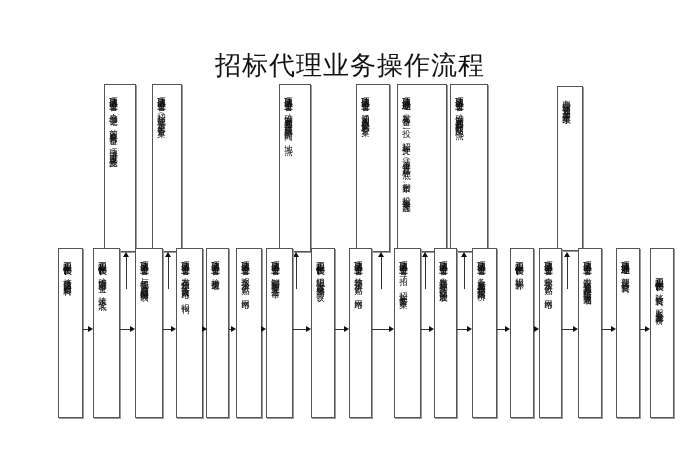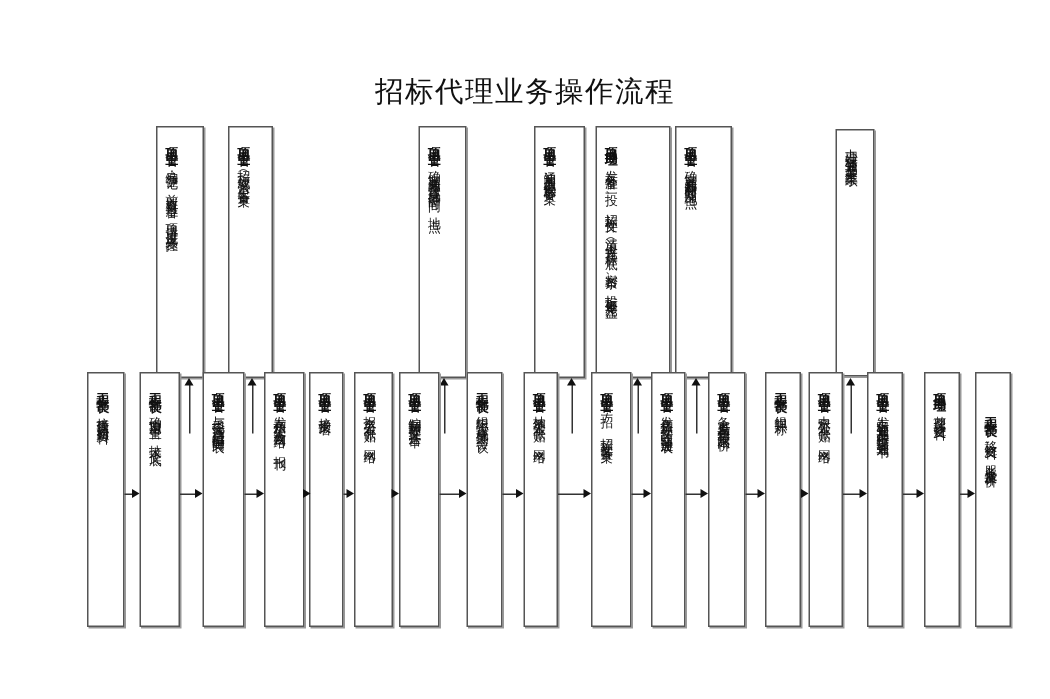--- a/index.html
+++ b/index.html
@@ -1,19 +1,19 @@
 <!DOCTYPE html>
 <html><head>
 <meta charset="utf-8">
 <style>
   html, body { margin:0; padding:0; background:#ffffff; }
   body { width:700px; height:466px; position:relative; overflow:hidden;
          font-family:"DejaVu Serif", serif; color:#111; }
   .title { position:absolute; left:0; width:700px; top:48px; text-align:center;
-           font-size:19px; letter-spacing:1px; font-family:"DejaVu Sans", sans-serif; color:#111; }
+           font-size:26px; letter-spacing:1px; font-family:"DejaVu Sans", sans-serif; color:#111; }
   .box { position:absolute; border:1px solid #555; background:#fff;
          box-shadow:1px 1px 0 #999; box-sizing:border-box; }
   .vt { writing-mode: vertical-rl; text-orientation: upright;
         font-size:8.5px; line-height:11px; letter-spacing:1.5px;
         padding:6px 3px; height:100%; box-sizing:border-box; }
   .vt b { font-weight:bold; }
   .line { position:absolute; background:#333; }
   .arr-r { position:absolute; width:0; height:0;
            border-top:3px solid transparent; border-bottom:3px solid transparent;
            border-left:5px solid #111; }

